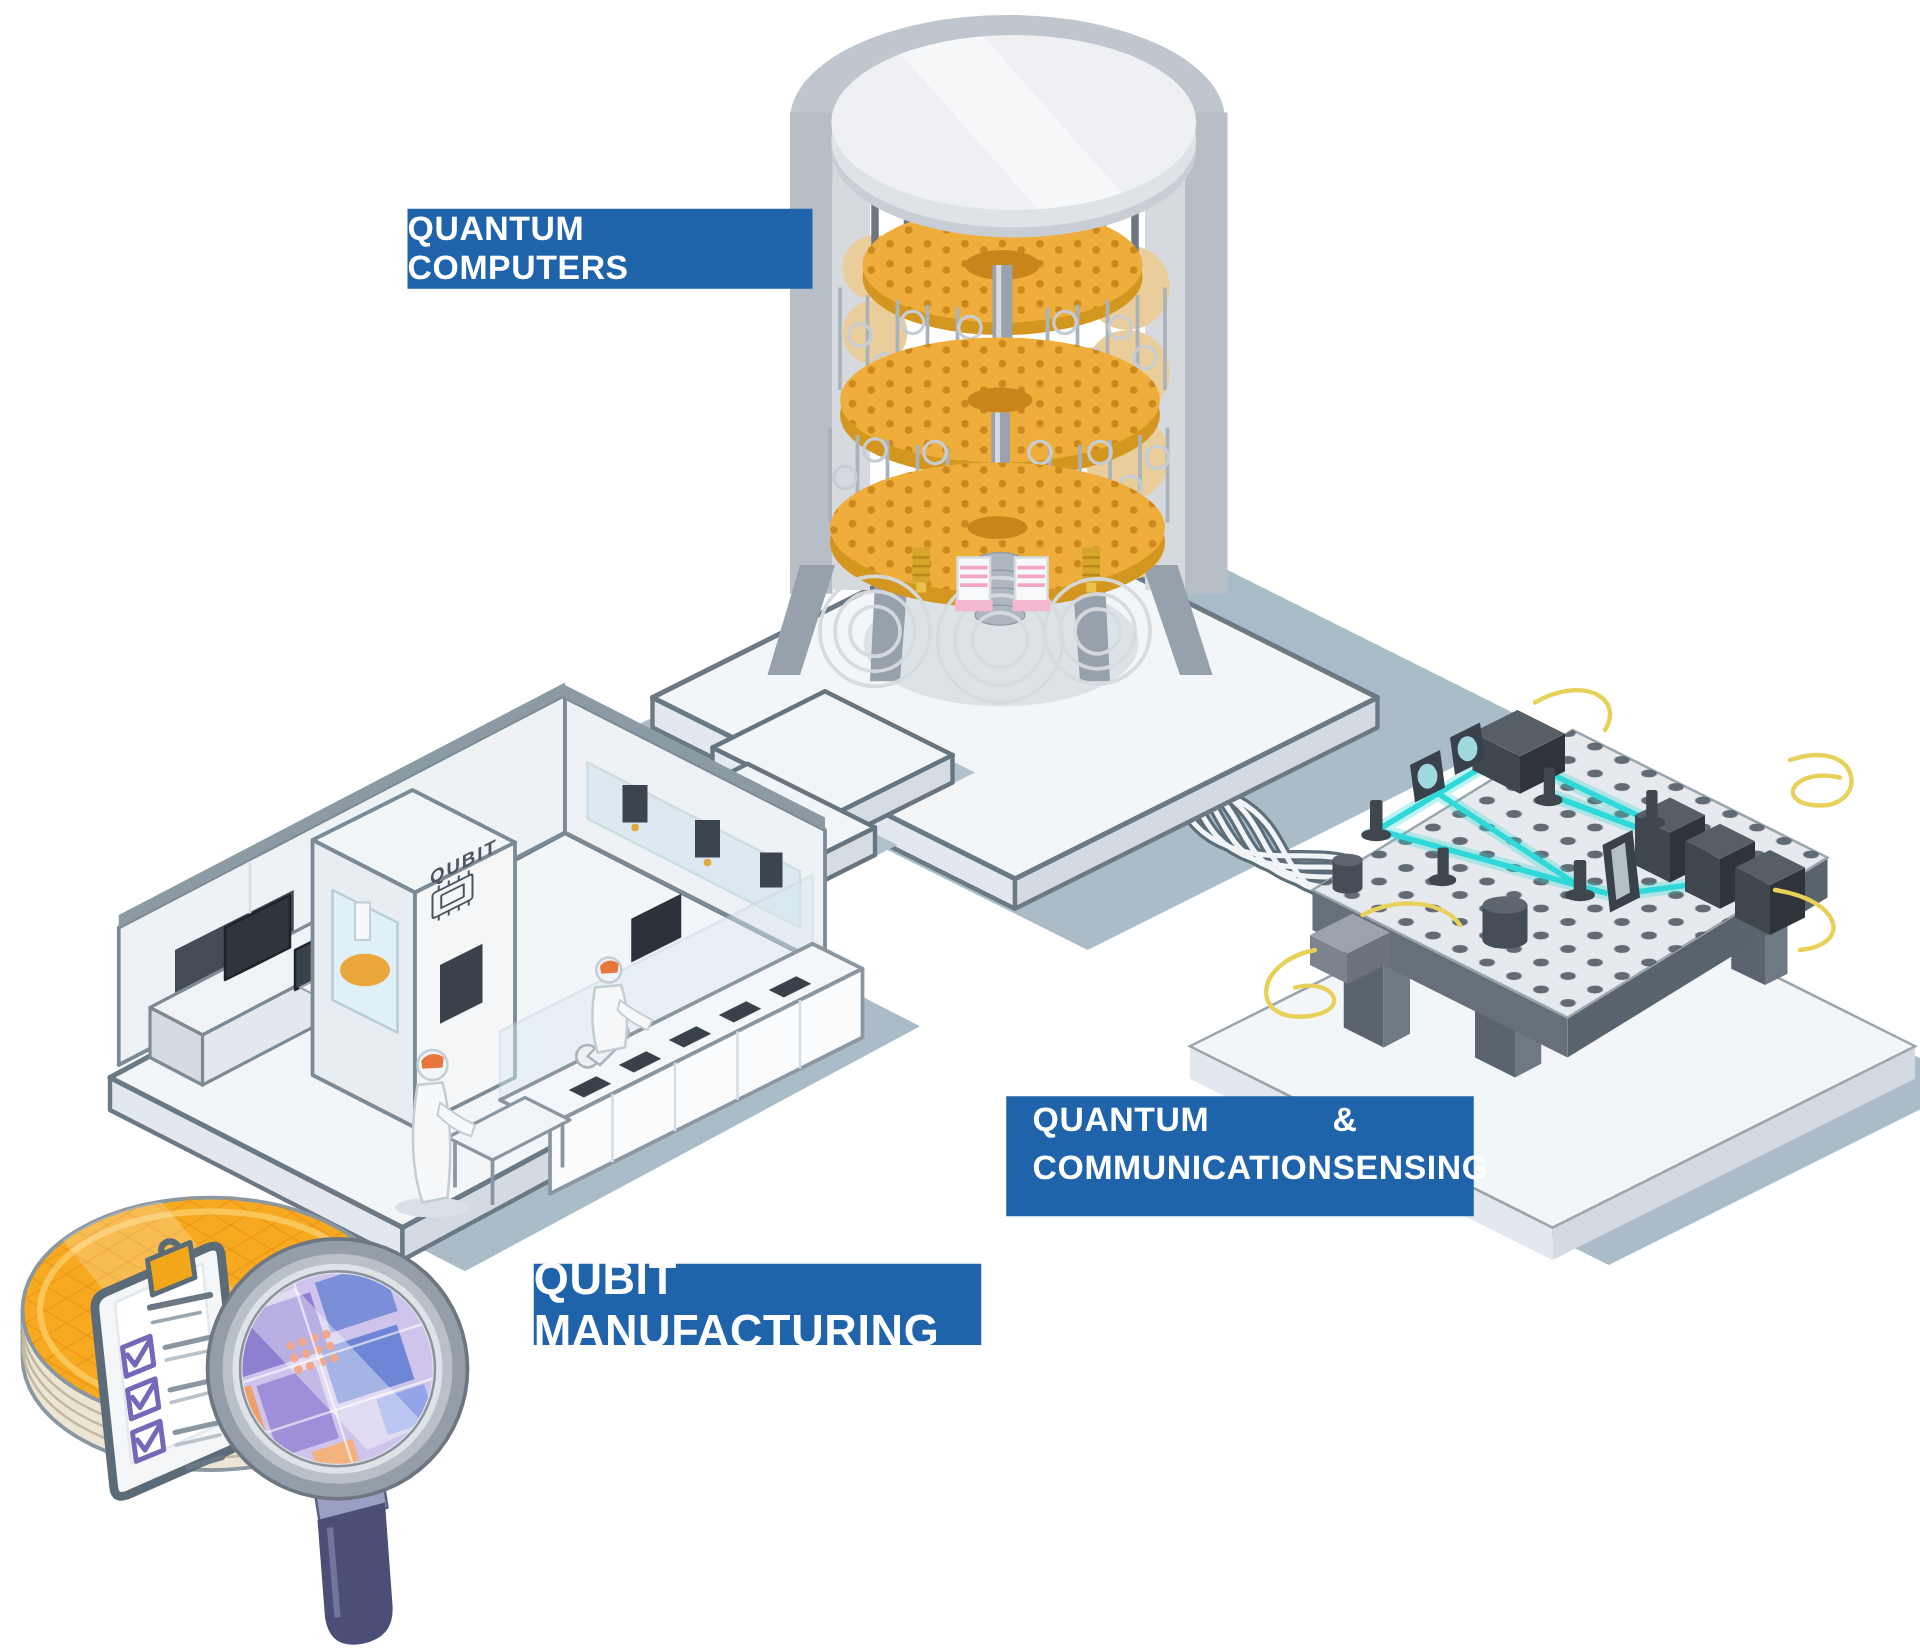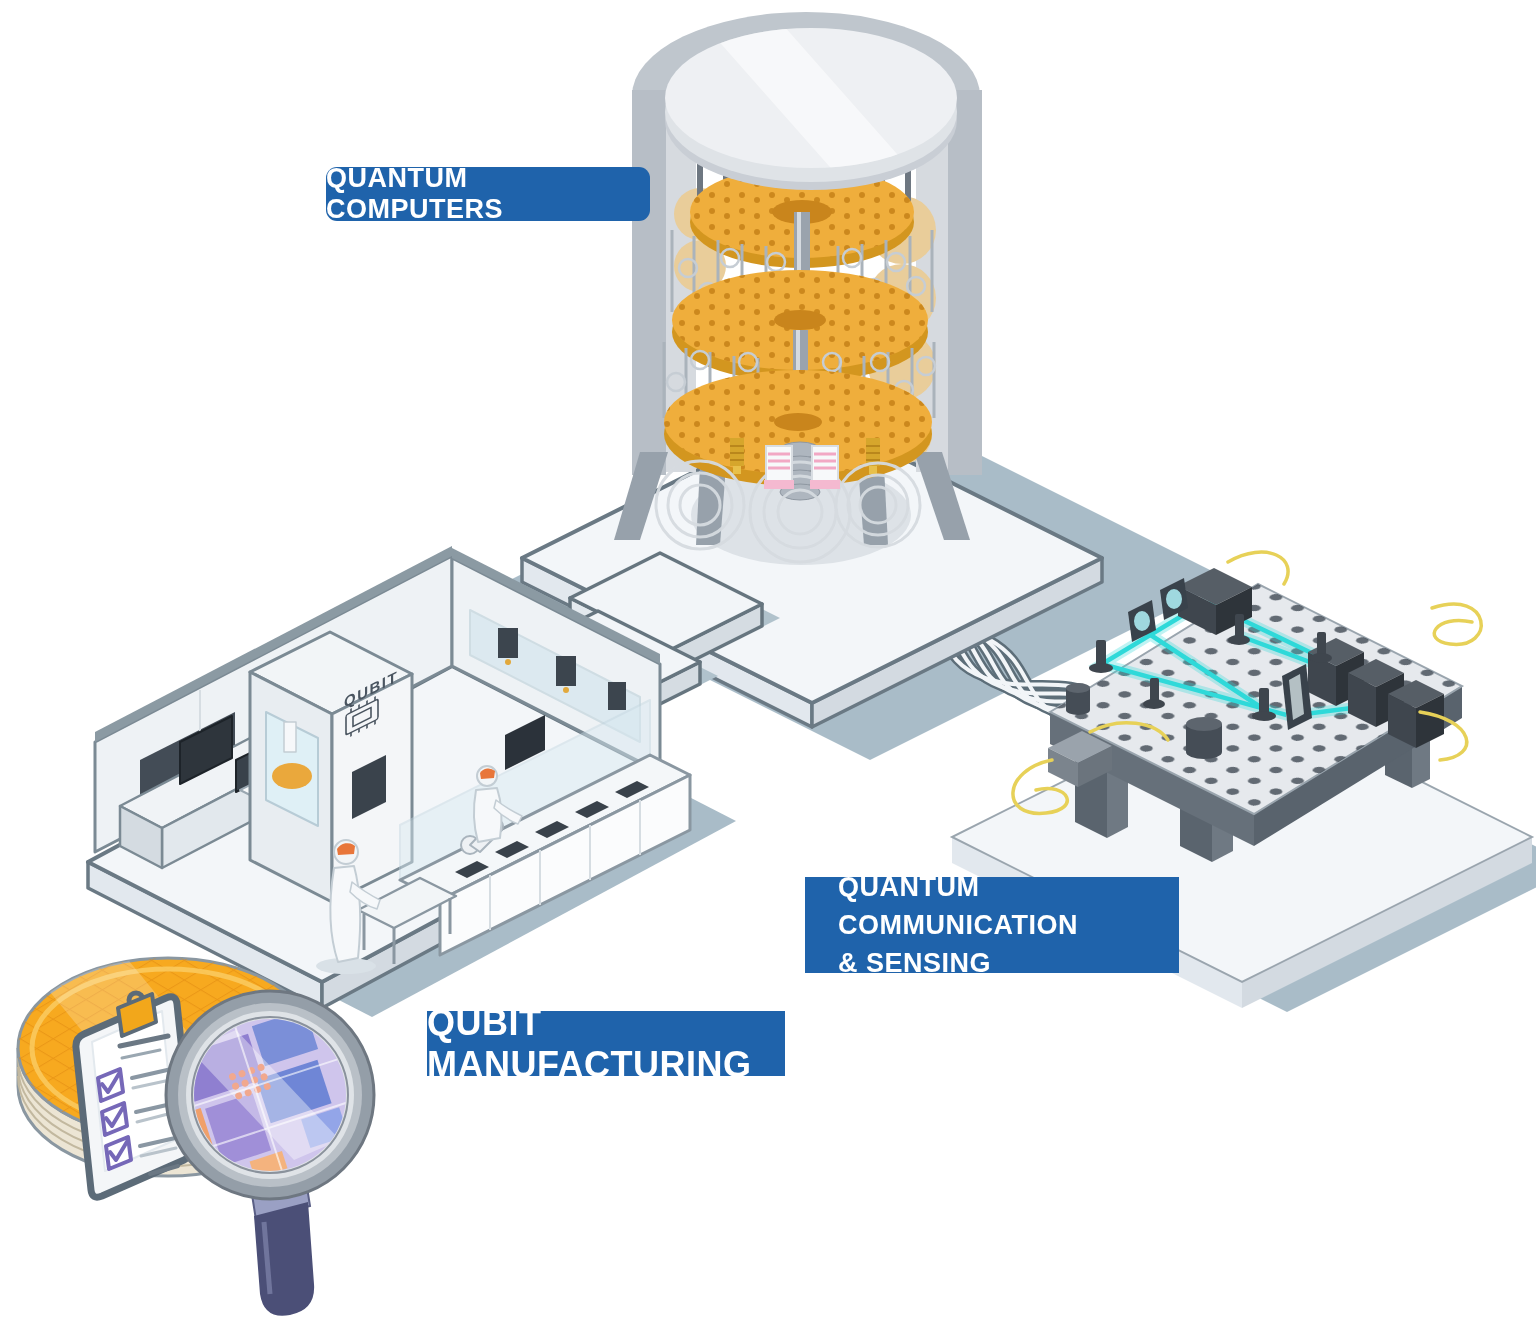--- a/index.html
+++ b/index.html
@@ -1,22 +1,22 @@
 <!DOCTYPE html>
 <html><head>
 <meta charset="utf-8">
 <style>
   html,body{margin:0;padding:0;background:#ffffff;}
   #stage{position:relative;width:1536px;height:1319px;background:#ffffff;overflow:hidden;
          font-family:"Liberation Sans", sans-serif;}
   #stage svg{position:absolute;left:0;top:0;}
   .label{position:absolute;background:#1f63ab;color:#ffffff;font-weight:bold;
          display:flex;align-items:center;letter-spacing:0.5px;}
-  #label-qc{left:326px;top:167px;width:324px;height:54px;justify-content:center;font-size:27px;border-radius:11px;}
-  #label-qcs{left:805px;top:877px;width:374px;height:96px;flex-direction:column;
+  #label-qc{left:326px;top:167px;width:324px;height:64px;justify-content:center;font-size:27px;}
+  #label-qcs{left:805px;top:877px;width:374px;height:96px;flex-direction:row;
              align-items:flex-start;justify-content:center;box-sizing:border-box;
              padding-left:33px;font-size:27px;line-height:38px;}
   #label-qm{left:427px;top:1011px;width:358px;height:65px;justify-content:center;font-size:36px;}
 </style>
 </head>
 <body>
 
 <div id="stage">
 <svg width="1536" height="1319" viewBox="0 0 1536 1319">
   <defs>

